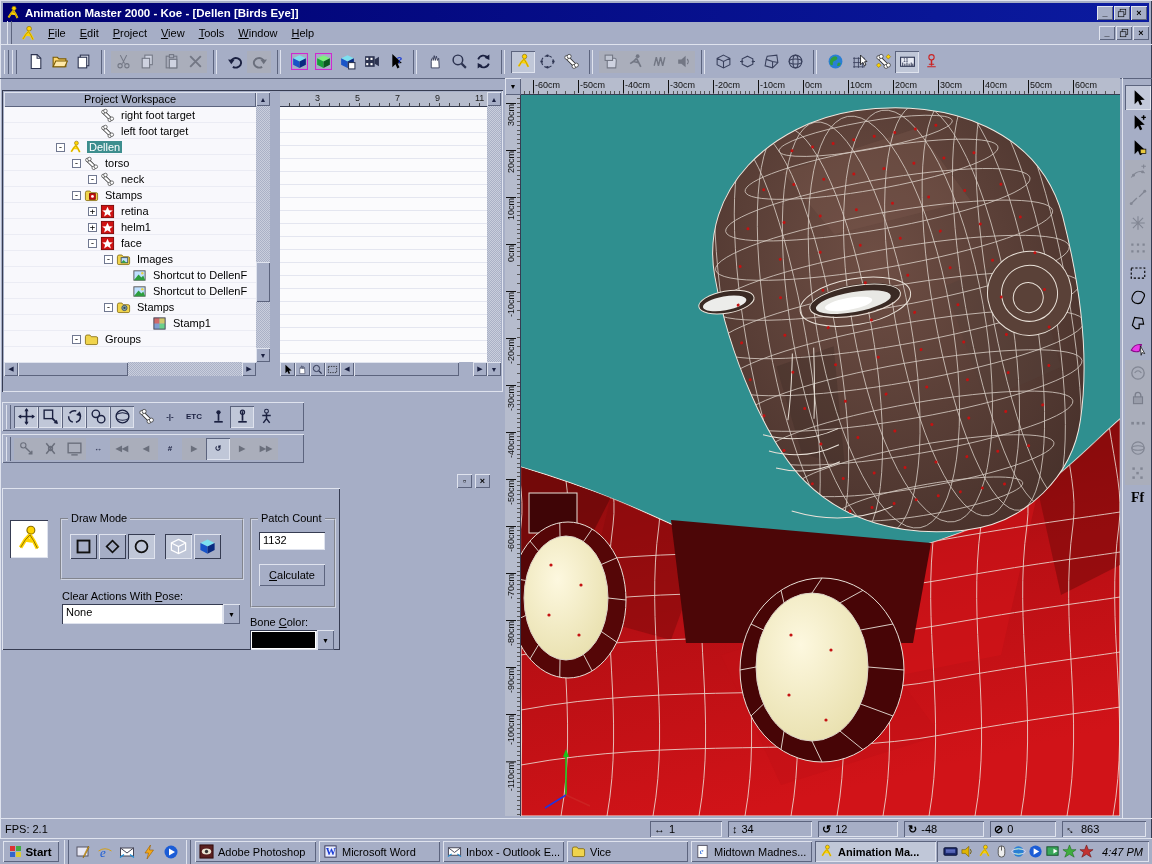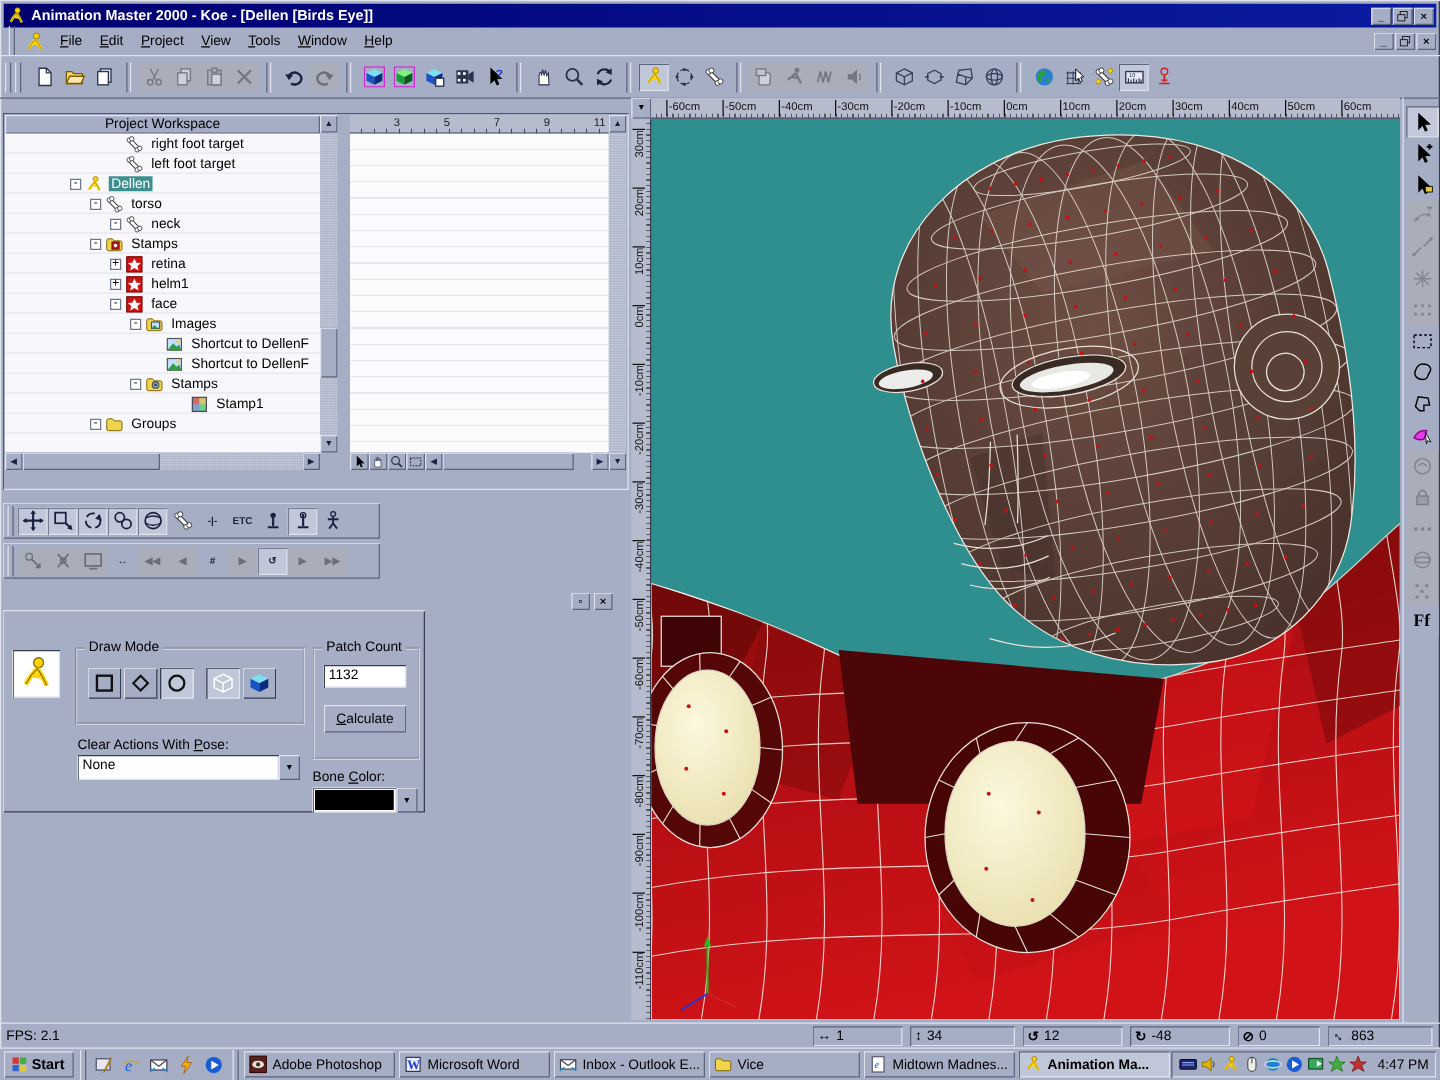--- a/index.html
+++ b/index.html
@@ -126,21 +126,21 @@
      border-top:1px solid var(--hl);display:flex;align-items:center;padding:0 3px;box-sizing:border-box;gap:1px;}
   #startbtn{width:56px;height:21px;display:flex;align-items:center;justify-content:center;gap:3px;font-weight:bold;font-size:11.5px;}
   .flag{width:12px;height:11px;display:grid;grid-template-columns:5px 5px;grid-template-rows:5px 5px;gap:1px;}
   .flag i{display:block;}
   .qlicon{width:20px;height:20px;display:flex;align-items:center;justify-content:center;}
   .qlicon svg{width:16px;height:16px;}
   .task{flex:1;max-width:152px;height:21px;display:flex;align-items:center;gap:4px;padding:0 4px;overflow:hidden;white-space:nowrap;}
   .task svg{width:15px;height:15px;flex:none;}
   .task.active{font-weight:bold;background:#c0c7d8;box-shadow:inset 1px 1px 0 var(--dk), inset -1px -1px 0 var(--hl);}
   #tray{margin-left:auto;height:21px;display:flex;align-items:center;gap:2px;padding:0 6px;
-     box-shadow:inset 1px 1px 0 var(--dk), inset -1px -1px 0 var(--hl);}
+     box-shadow:inset 1px 1px 0 var(--dk), inset -1px -1px 0 var(--hl);font-style:italic;}
   #tray .tico{width:15px;height:15px;}
   #tray .tico svg{width:15px;height:15px;}
   #clock{padding-left:6px;}
 </style>
 </head>
 <body>
 
 <div id="app">
 
   <div id="titlebar">

